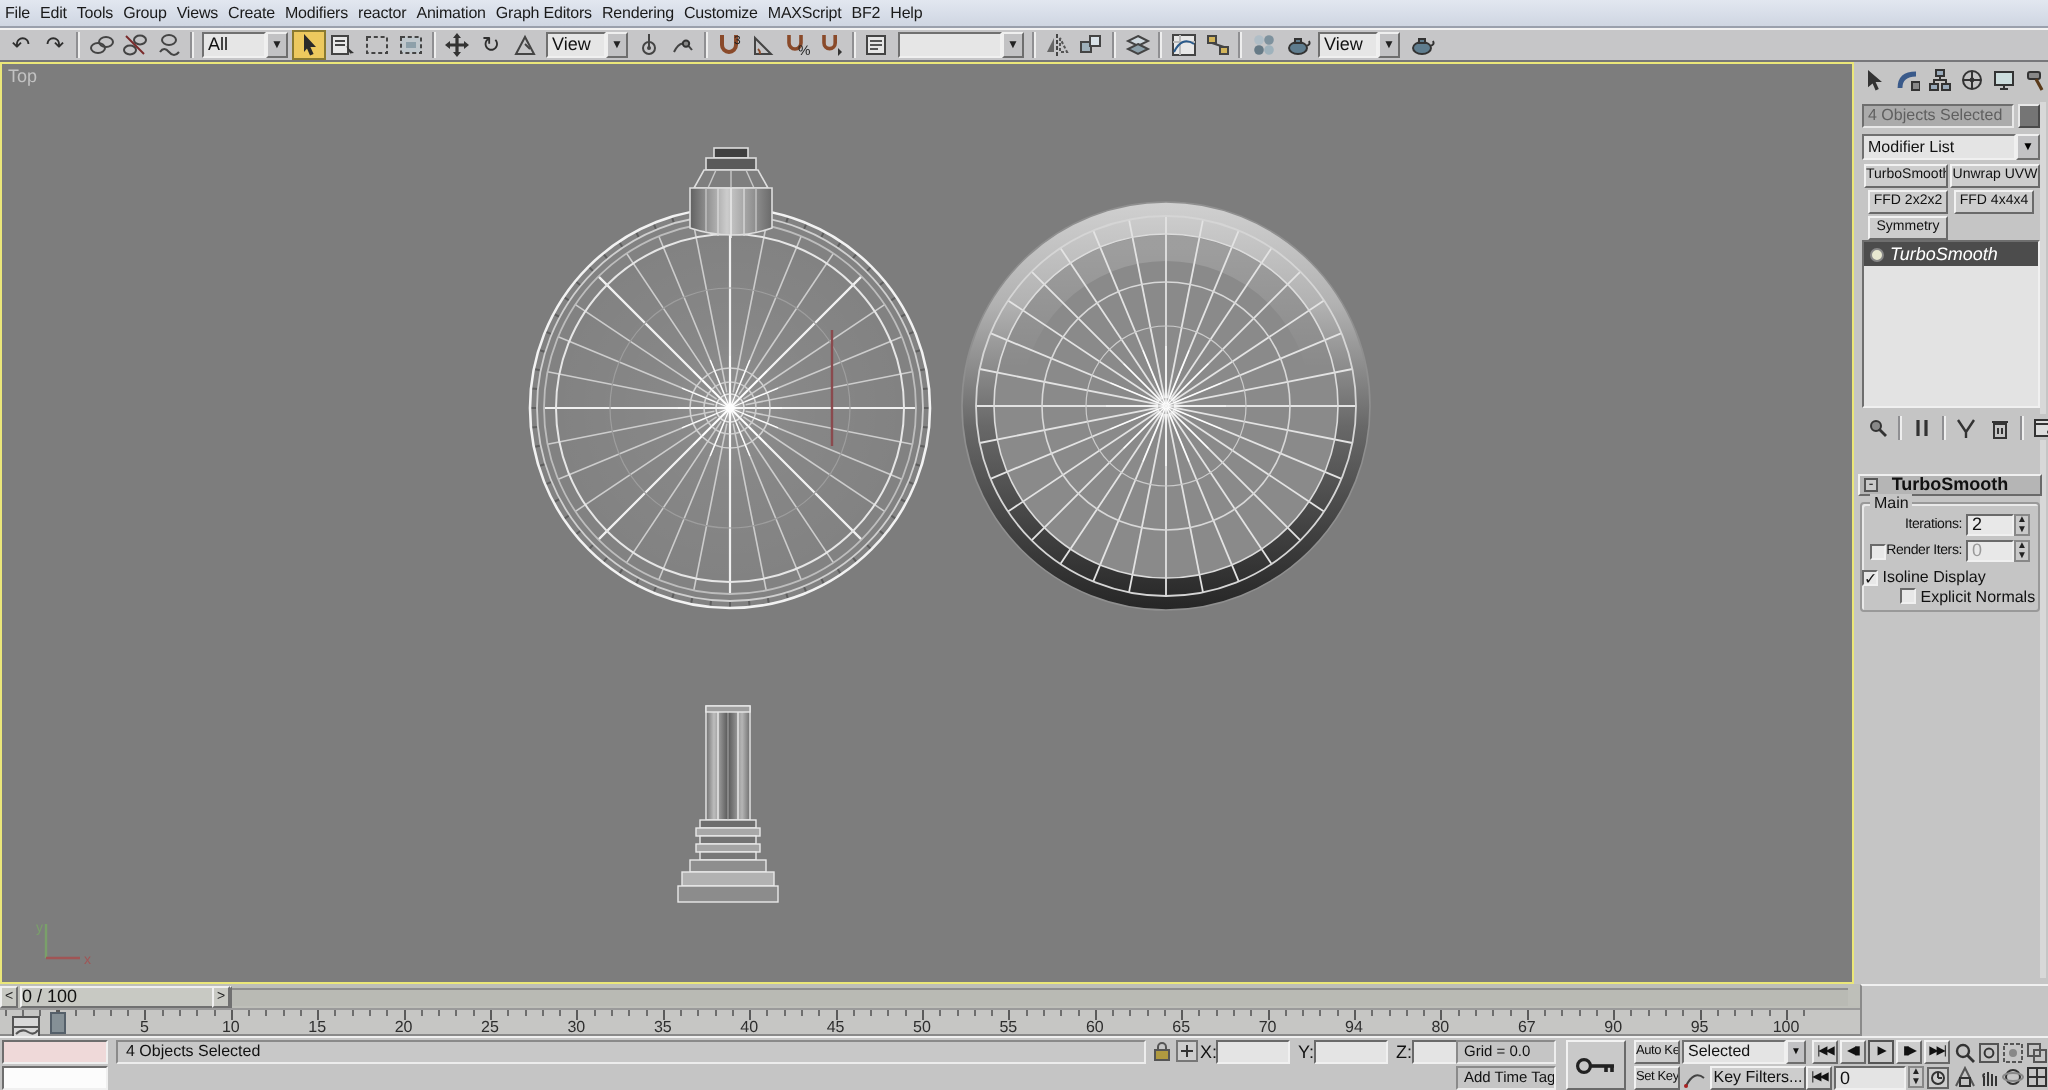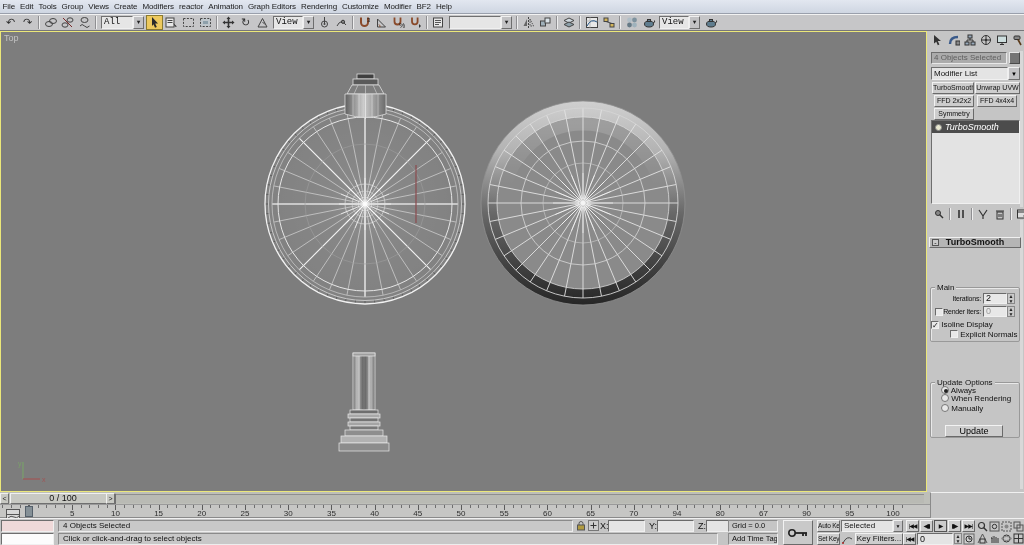--- a/index.html
+++ b/index.html
@@ -7,21 +7,21 @@
 #app{position:relative;width:1024px;height:545px;}
 
 .menubar{position:absolute;left:0;top:0;width:1024px;height:14px;background:linear-gradient(#e2e7f0,#cfd6e2);display:flex;align-items:center;font-size:8px;letter-spacing:-0.1px;color:#1a1a1a;border-bottom:1px solid #9aa0ac;}
 .menubar span{padding:0 2.5px;line-height:13px;}
 
 .toolbar{position:absolute;left:0;top:14px;width:1024px;height:17px;background:#c6c6c8;border-top:1px solid #f2f2f2;border-bottom:1px solid #77777a;display:flex;align-items:center;padding-left:2px;}
 .ti{width:17px;height:15px;display:flex;align-items:center;justify-content:center;color:#2e2e2e;font-size:11px;flex:0 0 auto;}
 .ti svg{display:block;}
 .ti.sel{background:#edc95e;border:1px solid #8a7a30;}
 .tsep{width:2px;height:13px;border-left:1px solid #8f8f92;border-right:1px solid #eeeeee;margin:0 2px;flex:0 0 auto;}
-.tdd{display:flex;height:13px;margin:0 2px;flex:0 0 auto;font-family:Liberation Mono, monospace;}
+.tdd{display:flex;height:13px;margin:0 2px;flex:0 0 auto;}
 .tdd .fld{background:#e6e6e6;border:1px solid;border-color:#707070 #f0f0f0 #f0f0f0 #707070;font-size:9px;color:#111;padding:0 2px;line-height:11px;}
 .tdd .arr{width:11px;background:#c2c2c4;border:1px solid;border-color:#efefef #6e6e6e #6e6e6e #efefef;font-size:6px;color:#222;display:flex;align-items:center;justify-content:center;}
 
 .viewport{position:absolute;left:0;top:31px;width:927px;height:461px;border:1px solid #ebe779;background:#7d7d7d;}
 .vp-label{position:absolute;left:3px;top:1px;font-size:9px;color:#c2c2c2;}
 .panel{position:absolute;left:927px;top:31px;width:97px;height:461px;background:#c5c5c5;}
 .ptabs{position:absolute;left:4px;top:2px;display:flex;gap:2px;}
 .ptab{width:14px;height:14px;display:flex;align-items:center;justify-content:center;}
 .pscroll{position:absolute;right:1px;top:20px;width:3px;height:438px;background:#d8d8d8;}
 .namefield{position:absolute;left:4px;top:21px;width:76px;height:12px;background:#ababab;border:1px solid;border-color:#6e6e6e #e8e8e8 #e8e8e8 #6e6e6e;font-size:8px;color:#5f5f5f;line-height:10px;padding-left:2px;white-space:nowrap;overflow:hidden;}
@@ -33,40 +33,40 @@
 .mbtn{position:absolute;height:12px;background:#cdcdcd;border:1px solid;border-color:#f2f2f2 #6a6a6a #6a6a6a #f2f2f2;font-size:7px;color:#111;text-align:center;line-height:10px;white-space:nowrap;overflow:hidden;}
 .stack{position:absolute;left:4px;top:89px;width:89px;height:84px;background:#e3e3e3;border:1px solid;border-color:#6e6e6e #f0f0f0 #f0f0f0 #6e6e6e;}
 .stackrow{height:12px;background:#4c4c4c;color:#fff;font-size:9px;font-style:italic;display:flex;align-items:center;gap:3px;padding-left:3px;}
 .bulb{width:7px;height:7px;border-radius:50%;background:#e8e8d0;border:1px solid #888;}
 .stacktools{position:absolute;left:4px;top:176px;display:flex;gap:1px;align-items:center;}
 .stool{width:16px;height:13px;background:#c5c5c5;display:flex;align-items:center;justify-content:center;border:1px solid #c5c5c5;}
 .ssep{width:1px;height:12px;border-left:1px solid #8f8f92;border-right:1px solid #eee;margin:0 1px;}
 
 .rollhead{position:absolute;left:2px;top:206px;width:92px;height:11px;background:#b5b5b5;border:1px solid;border-color:#f0f0f0 #6a6a6a #6a6a6a #f0f0f0;font-size:9px;font-weight:bold;color:#111;text-align:center;line-height:9px;}
 .rollminus{position:absolute;left:2px;top:1px;width:7px;height:7px;border:1px solid #555;background:#c9c9c9;font-size:7px;line-height:5px;text-align:center;font-weight:normal;}
-.grp{position:absolute;left:3px;width:90px;border:1px solid #999;border-radius:2px;box-shadow:inset 1px 1px 0 #e9e9e9;margin-top:36px;}
+.grp{position:absolute;left:3px;width:90px;border:1px solid #999;border-radius:2px;box-shadow:inset 1px 1px 0 #e9e9e9;}
 .grp .lgd{position:absolute;left:4px;top:-5px;background:#c5c5c5;font-size:8px;color:#111;padding:0 2px;line-height:9px;white-space:nowrap;}
 .prow{position:relative;height:12px;font-size:8px;color:#111;white-space:nowrap;}
 .prow span{white-space:nowrap;}
 .srow{display:flex;align-items:center;height:13px;padding:0 4px;font-size:8px;color:#111;}
 .srow .slbl{flex:1;text-align:right;padding-right:2px;font-size:7px;letter-spacing:-0.2px;white-space:nowrap;overflow:hidden;}
 .srow .spinbox{flex:0 0 auto;width:24px;}
 .srow .spin{flex:0 0 auto;}
 .srow .cb{flex:0 0 auto;}
 .sub{font-size:7.5px;}
 .cb{display:inline-block;width:8px;height:8px;background:#e8e8e8;border:1px solid;border-color:#6a6a6a #f0f0f0 #f0f0f0 #6a6a6a;vertical-align:-1px;font-size:8px;line-height:7px;text-align:center;color:#111;}
 .rb{display:inline-block;width:8px;height:8px;border-radius:50%;background:#e8e8e8;border:1px solid #777;vertical-align:-1px;position:relative;}
 .rb.on::after{content:"";position:absolute;left:2px;top:2px;width:4px;height:4px;border-radius:50%;background:#222;}
 .spinbox{display:inline-block;width:26px;height:11px;background:#e8e8e8;border:1px solid;border-color:#6a6a6a #f0f0f0 #f0f0f0 #6a6a6a;font-size:9px;line-height:9px;padding-left:2px;}
 .spin{display:inline-block;vertical-align:top;width:8px;height:11px;background:#c9c9c9;border:1px solid #888;font-size:5px;line-height:5px;text-align:center;color:#222;}
 .updbtn{position:absolute;left:14px;top:37px;width:58px;height:12px;background:#cdcdcd;border:1px solid;border-color:#f2f2f2 #6a6a6a #6a6a6a #f2f2f2;font-size:9px;text-align:center;line-height:10px;}
 
 .timeslider{position:absolute;left:0;top:492px;width:930px;height:13px;background:#bebfb9;border-bottom:1px solid #9a9a9a;}
 .tsbtn{position:absolute;top:1px;width:9px;height:11px;background:#c8c9c3;border:1px solid;border-color:#f0f0f0 #707070 #707070 #f0f0f0;font-size:7px;line-height:9px;text-align:center;color:#222;}
-.tshandle{position:absolute;left:10px;top:1px;width:106px;height:11px;background:#c8c9c3;border:1px solid;border-color:#f0f0f0 #707070 #707070 #f0f0f0;font-size:9px;text-align:center;line-height:9px;color:#111;}
+.tshandle{position:absolute;left:10px;top:1px;width:106px;height:11px;background:#c8c9c3;border:1px solid;border-color:#f0f0f0 #707070 #707070 #f0f0f0;font-size:9px;text-align:left;line-height:9px;color:#111;}
 .tstrack{position:absolute;left:116px;top:2px;width:808px;height:9px;border-top:1px solid #8e8e8e;background:#b9bab4;}
 
 .trackbar{position:absolute;left:0;top:505px;width:930px;height:13px;background:#c6c6c4;border-bottom:1px solid #8a8a8a;}
 .tbicon{position:absolute;left:6px;top:1px;}
 .ticks1{position:absolute;left:0;top:0;width:908px;height:3px;background:repeating-linear-gradient(90deg,#6e6e6e 0 1px,transparent 1px 8.64px);background-position:29px 0;}
 .ticks2{position:absolute;left:0;top:0;width:908px;height:5px;background:repeating-linear-gradient(90deg,#5a5a5a 0 1px,transparent 1px 43.2px);background-position:29px 0;}
 .ticknums{position:absolute;left:0;top:0;width:930px;height:13px;}
 .ticknums span{position:absolute;top:4px;transform:translateX(-50%);font-size:8px;color:#2e2e2e;}
 .tbmarker{position:absolute;left:25px;top:1px;width:8px;height:11px;background:#859096;border:1px solid #55606a;}
 
@@ -103,21 +103,21 @@
     <span>Tools</span>
     <span>Group</span>
     <span>Views</span>
     <span>Create</span>
     <span>Modifiers</span>
     <span>reactor</span>
     <span>Animation</span>
     <span>Graph Editors</span>
     <span>Rendering</span>
     <span>Customize</span>
-    <span>Modifier</span>
+    <span>MAXScript</span>
     <span>BF2</span>
     <span>Help</span>
   </div>
 
   <div class="toolbar">
     <span class="ti">↶</span>
     <span class="ti">↷</span>
     <span class="tsep"></span>
     <span class="ti">
         <svg width="13" height="13">
@@ -719,36 +719,20 @@
         <span class="cb">✓</span>
         <span>Isoline Display</span>
       </div>
       <div class="prow" style="padding-left:19px">
         <span class="cb"></span>
         <span>Explicit Normals</span>
       </div>
     </div>
 
 
-    <div class="grp" style="top:315px;height:56px">
-      <span class="lgd">Update Options</span>
-      <div class="prow" style="padding-left:10px;padding-top:3px;height:11px">
-        <span class="rb on"></span>
-        <span>Always</span>
-      </div>
-      <div class="prow" style="padding-left:10px;height:10px">
-        <span class="rb"></span>
-        <span>When Rendering</span>
-      </div>
-      <div class="prow" style="padding-left:10px;height:10px">
-        <span class="rb"></span>
-        <span>Manually</span>
-      </div>
-      <div class="updbtn" style="top:42px">Update</div>
-    </div>
   </div>
 
   <div class="timeslider">
     <div class="tsbtn" style="left:0">&lt;</div>
     <div class="tshandle">0 / 100</div>
     <div class="tsbtn" style="left:106px">&gt;</div>
     <div class="tstrack"></div>
   </div>
 
   <div class="trackbar">
@@ -783,21 +767,20 @@
         <span style="left: 893px;">100</span>
       </div>
     <div class="tbmarker"></div>
   </div>
   <div class="rightgap"></div>
 
   <div class="statusbar">
     <div class="lis1"></div>
     <div class="lis2"></div>
     <div class="stfield">4 Objects Selected</div>
-    <div class="prfield">Click or click-and-drag to select objects</div>
     <span class="xyz" style="left:576px"><svg width="10" height="11">
           <rect x="1.5" y="5" width="7" height="5" fill="#b09a40" stroke="#555"></rect>
           <path d="M3 5 V3.5 a2 2 0 0 1 4 0 V5" fill="none" stroke="#555"></path>
         </svg></span>
     <span class="xyz" style="left:588px"><svg width="11" height="11">
           <rect x="0.5" y="0.5" width="10" height="10" fill="#cdcdcd" stroke="#777"></rect>
           <line x1="5.5" y1="2.5" x2="5.5" y2="8.5" stroke="#333"></line>
           <line x1="2.5" y1="5.5" x2="8.5" y2="5.5" stroke="#333"></line>
         </svg></span>
     <span class="xyzlbl" style="left:600px">X:</span>

